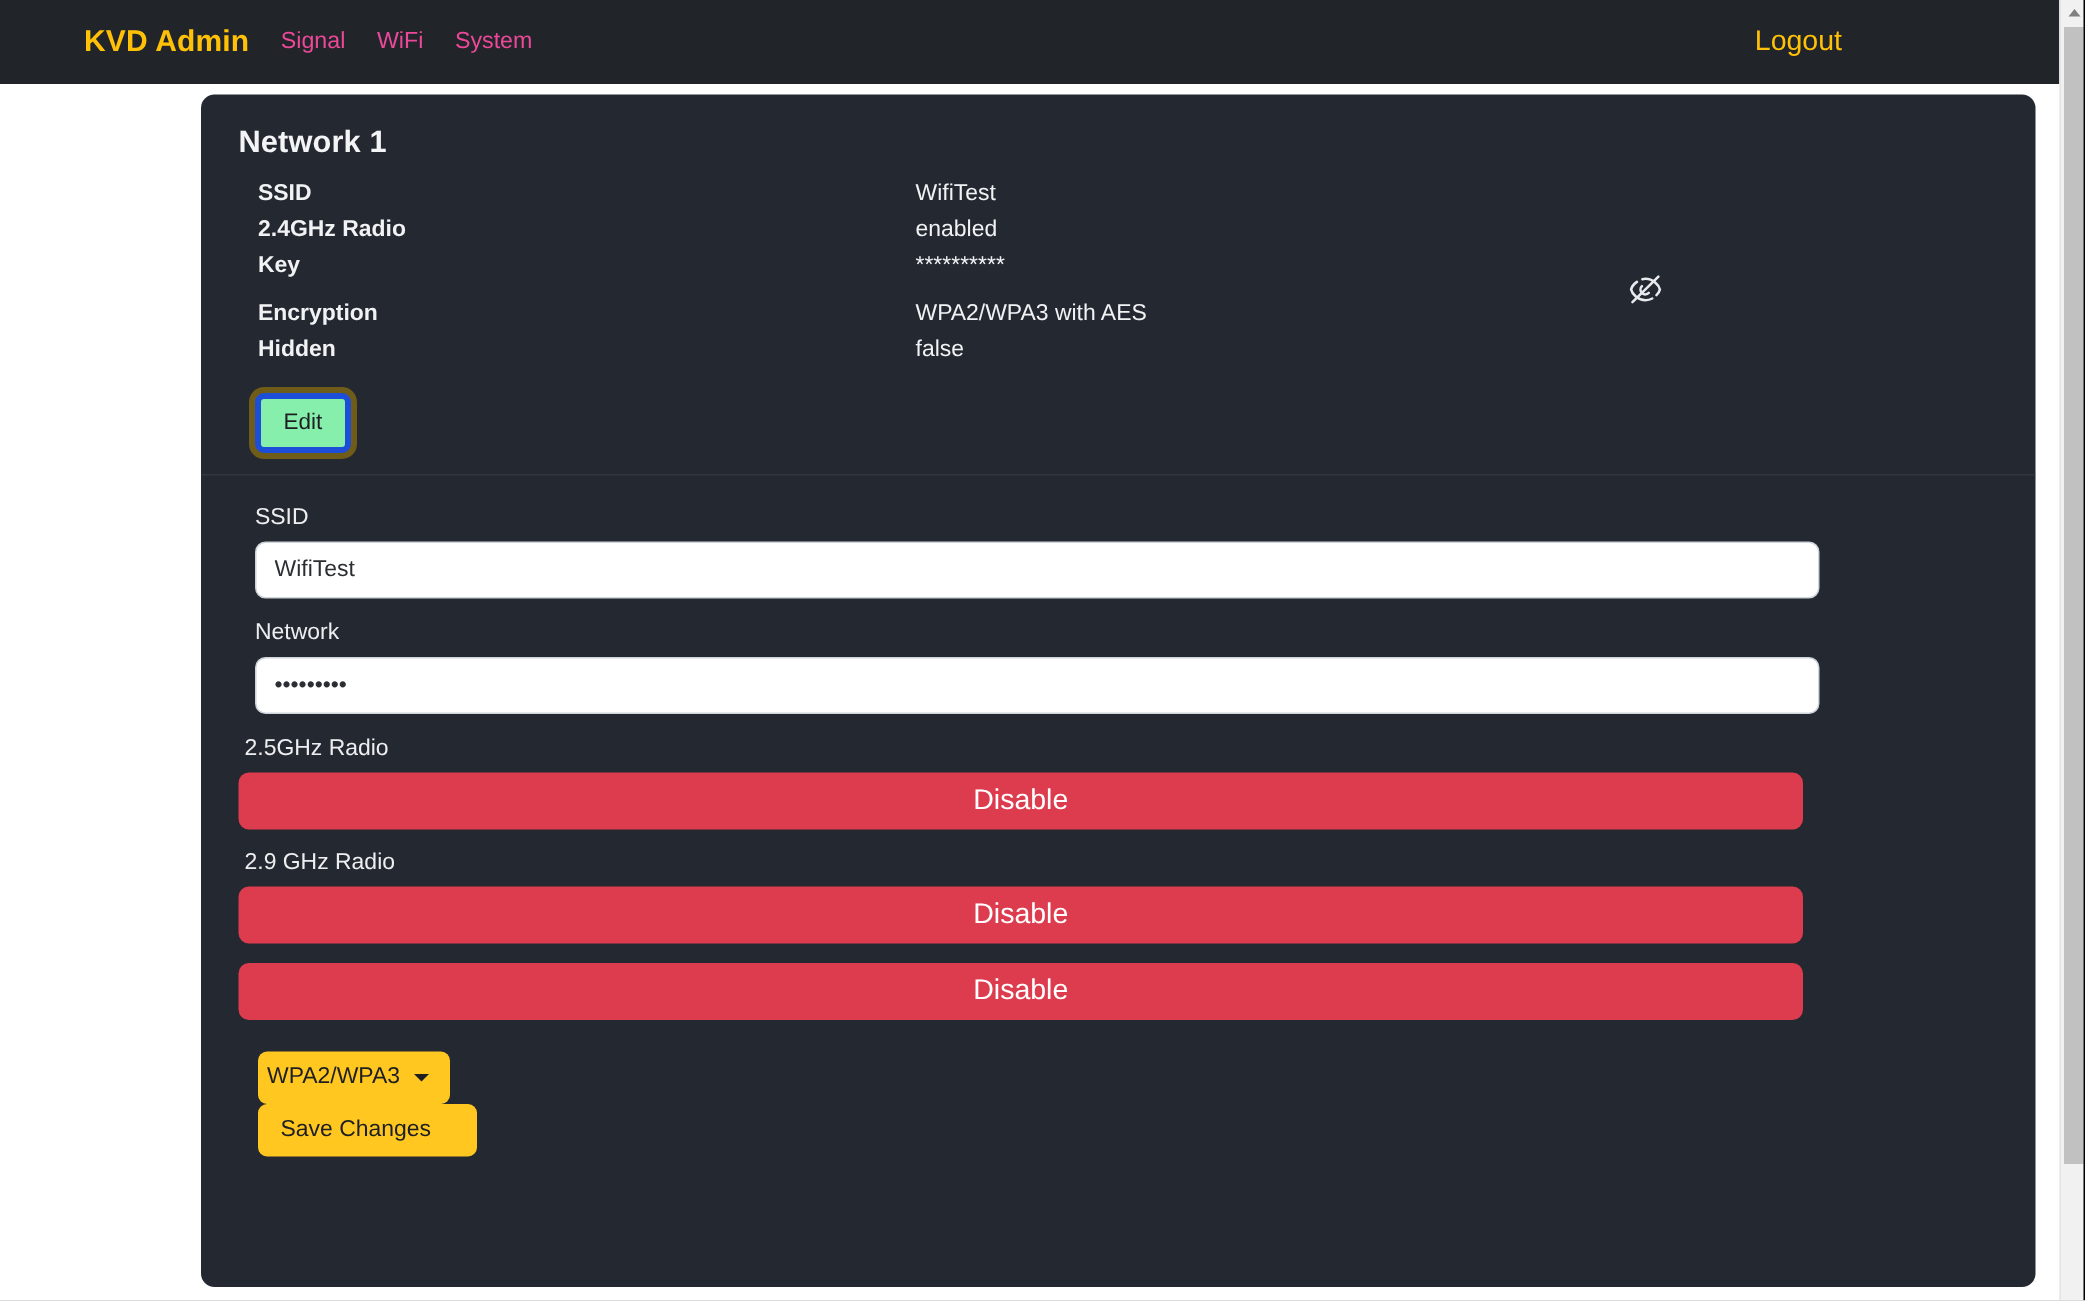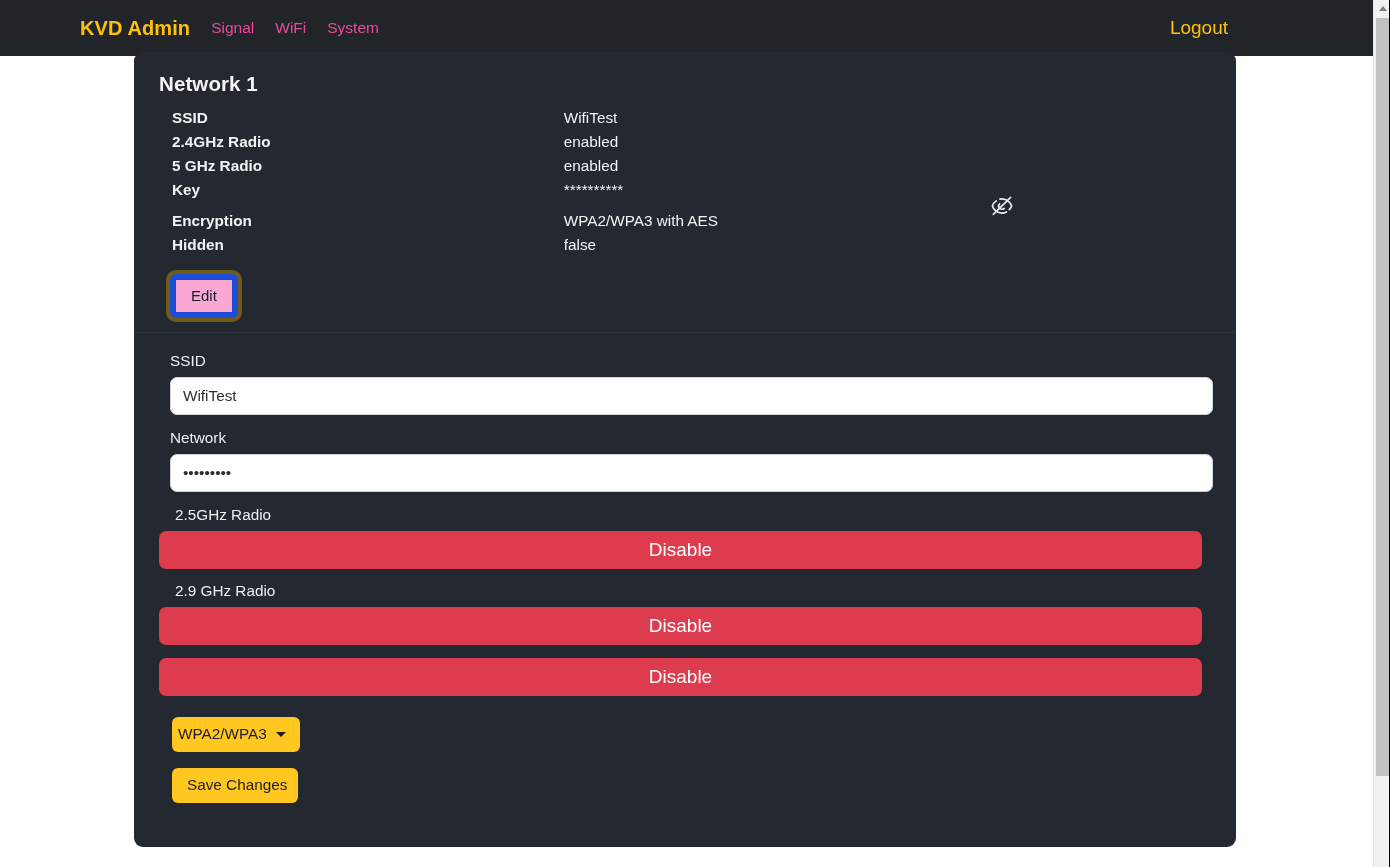--- a/index.html
+++ b/index.html
@@ -31,21 +31,21 @@
 
   
   .navbar {
     position: absolute;
     left: 0; top: 0;
     width: 1373px;
     height: 56px;
     background: #212529;
     display: flex;
     align-items: center;
-    padding: 0 0 0 80px;
+    padding: 0 0 0 56px;
   }
   .brand {
     color: #ffc107;
     font-size: 20px;
     font-weight: 700;
     letter-spacing: .1px;
     white-space: nowrap;
     cursor: pointer;
   }
   .nav-links {
@@ -69,22 +69,22 @@
     font-size: 19px;
     white-space: nowrap;
     cursor: pointer;
     text-align: center;
   }
 
   
   .card {
     position: absolute;
     left: 134px;
-    top: 52px;
-    width: 1102px;
+    top: 63px;
+    width: 1223px;
     min-height: 795px;
     background: #242830;
     border-radius: 9px;
     overflow: hidden;
   }
 
   .card-header {
     padding: 20px 25px 14px 25px;
     border-bottom: 1px solid #32373f;
   }
@@ -127,44 +127,44 @@
     line-height: 24px;
     cursor: pointer;
     position: relative;
     top: 16px;
     left: 8px;
   }
 
   .edit-btn {
     margin-top: 17px;
     margin-left: 11px;
-    background: #f9a8d4;
+    background: #86efac;
     color: #1d1f23;
-    border: 6px solid #1d4ed8;
+    border: 4px solid #1d4ed8;
     border-radius: 6px;
     font-size: 15px;
     font-family: "Liberation Sans", sans-serif;
     padding: 7px 15px 8px 15px;
     cursor: pointer;
     box-shadow: 0 0 0 4px rgba(173,134,8,.55);
     outline: none;
   }
 
   
   .card-body {
     padding: 19px 25px 26px 25px;
   }
 
   .field-label {
     color: #edeef0;
     font-size: 15.3px;
     margin: 0 0 7px 11px;
     display: block;
   }
-  .field-label.tight { margin-left: 16px; }
+  .field-label.tight { margin-left: 4px; }
 
   .text-input {
     display: block;
     width: 1043px;
     margin-left: 11px;
     height: 38px;
     border-radius: 7px;
     border: 1px solid #ced4da;
     background: #ffffff;
     color: #2b2f33;
@@ -210,29 +210,28 @@
   }
   .caret {
     width: 0; height: 0;
     border-left: 5px solid transparent;
     border-right: 5px solid transparent;
     border-top: 5px solid #1d1f23;
     display: inline-block;
   }
 
   .save-btn {
-    margin-top: 16px;
     display: block;
     background: #ffc720;
     color: #1d1f23;
     border: none;
     border-radius: 6px;
     font-size: 15.3px;
     font-family: "Liberation Sans", sans-serif;
-    padding: 8px 11px 9px 15px;
+    padding: 8px 31px 9px 15px;
     cursor: pointer;
     outline: none;
   }
 
   
   .scrollbar {
     position: absolute;
     right: 0; top: 0;
     width: 17px;
     height: 867px;
@@ -295,25 +294,20 @@
 
         <table class="info-table">
           <tbody>
             <tr>
               <td class="info-key">SSID</td>
               <td class="info-val">WifiTest</td>
               <td class="info-action"></td>
             </tr>
             <tr>
               <td class="info-key">2.4GHz Radio</td>
-              <td class="info-val">enabled</td>
-              <td class="info-action"></td>
-            </tr>
-            <tr>
-              <td class="info-key">5 GHz Radio</td>
               <td class="info-val">enabled</td>
               <td class="info-action"></td>
             </tr>
             <tr>
               <td class="info-key">Key</td>
               <td class="info-val">**********</td>
               <td class="info-action">
                 <span class="eye-slash-btn">
                   <svg width="24" height="24" viewBox="0 0 24 24" fill="none" stroke="#e8eaed" stroke-width="1.7" stroke-linecap="round" stroke-linejoin="round">
                     <path d="M9.9 5.1A9.9 9.9 0 0 1 12 4.9c5 0 9 4.2 9.6 7.1-.2 1-1 2.4-2.3 3.7"></path>

